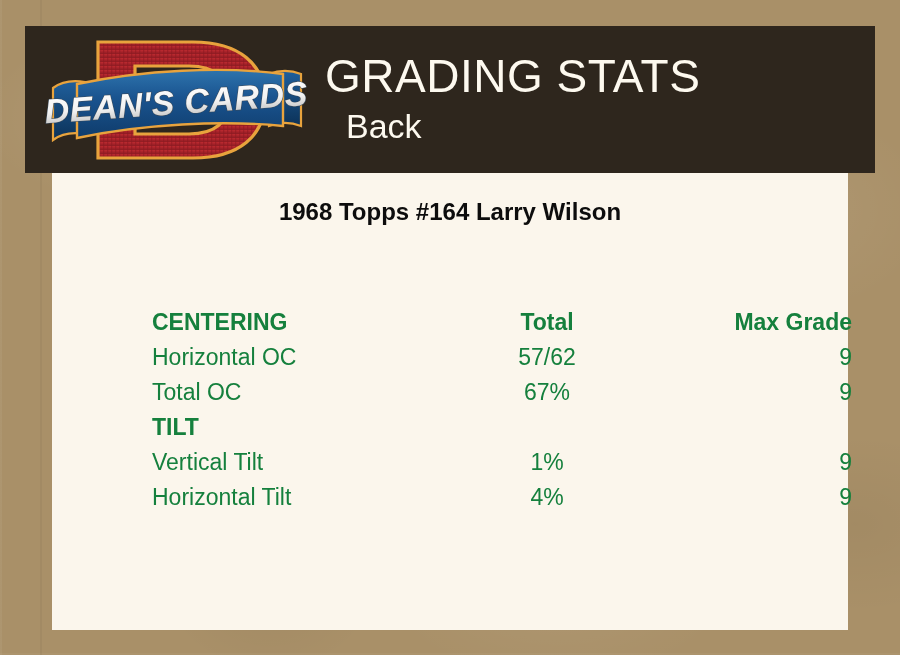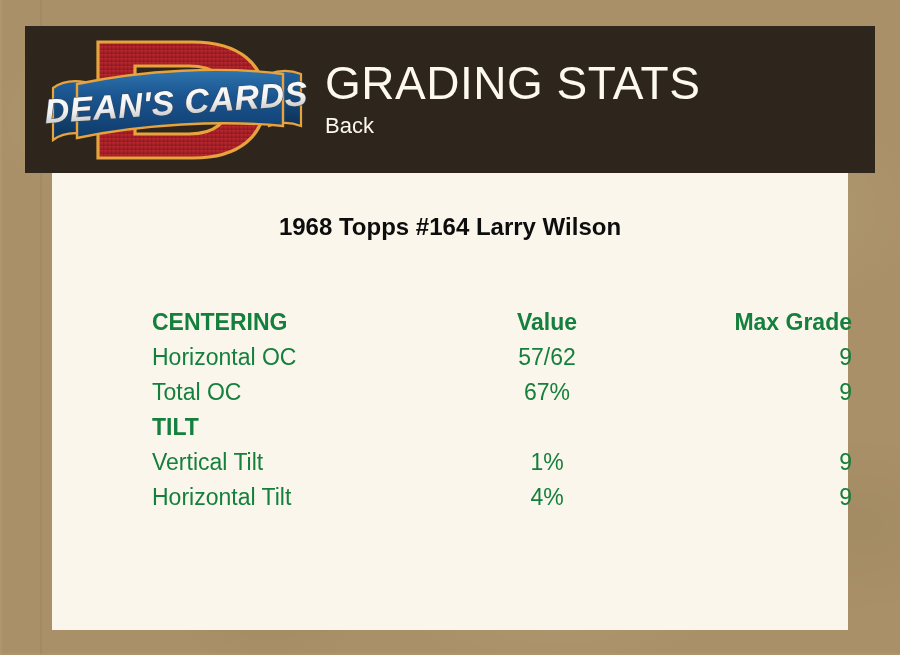--- a/index.html
+++ b/index.html
@@ -67,43 +67,44 @@
   #header-title {
     color: #fdf9ef;
     font-size: 46px;
     font-weight: normal;
     letter-spacing: 0.5px;
     line-height: 1.05;
     white-space: nowrap;
   }
   #header-subtitle {
     color: #fdf9ef;
-    font-size: 22px;
+    font-size: 34px;
     font-weight: normal;
     line-height: 1.2;
     margin-top: 6px;
     white-space: nowrap;
+    margin-left: 21px;
   }
 
   
   #content-panel {
     position: absolute;
     left: 52px;
     top: 173px;
     width: 796px;
     height: 457px;
     background: #fbf6ec;
     box-sizing: border-box;
   }
 
   #card-title {
     position: absolute;
     left: 0;
     right: 0;
-    top: 40px;
+    top: 25px;
     text-align: center;
     color: #0d0d0d;
     font-size: 24px;
     font-weight: bold;
     white-space: nowrap;
   }
   #card-serial {
     position: absolute;
     left: 0;
     right: 0;
@@ -207,21 +208,21 @@
 </div>
 
 <div id="content-panel">
 
   <div id="card-title">1968 Topps #164 Larry Wilson</div>
 
   <table id="stats-table">
     <tbody>
       <tr class="header-row">
         <td class="col-label">CENTERING</td>
-        <td class="col-value">Value</td>
+        <td class="col-value">Total</td>
         <td class="col-grade">Max Grade</td>
       </tr>
 
       <tr class="data-row">
         <td class="col-label">Horizontal OC</td>
         <td class="col-value">57/62</td>
         <td class="col-grade">9</td>
       </tr>
       <tr class="data-row">
         <td class="col-label">Total OC</td>

